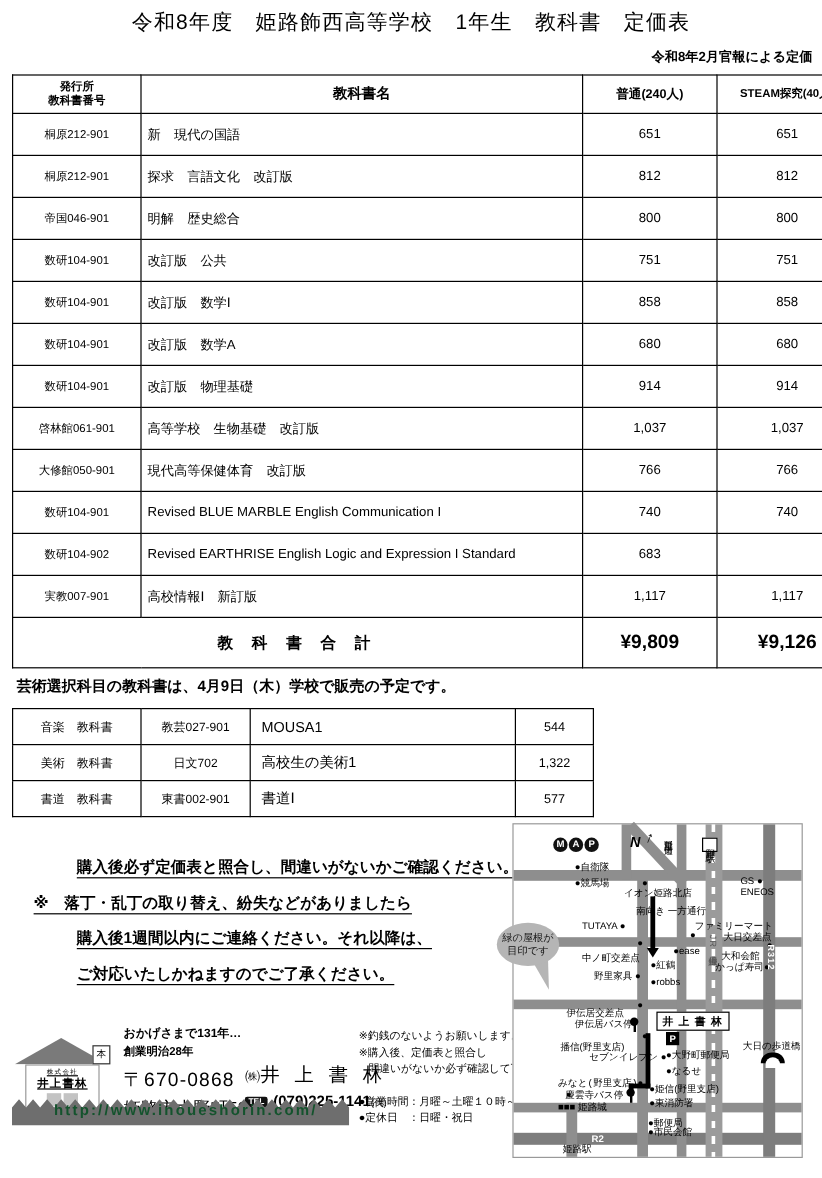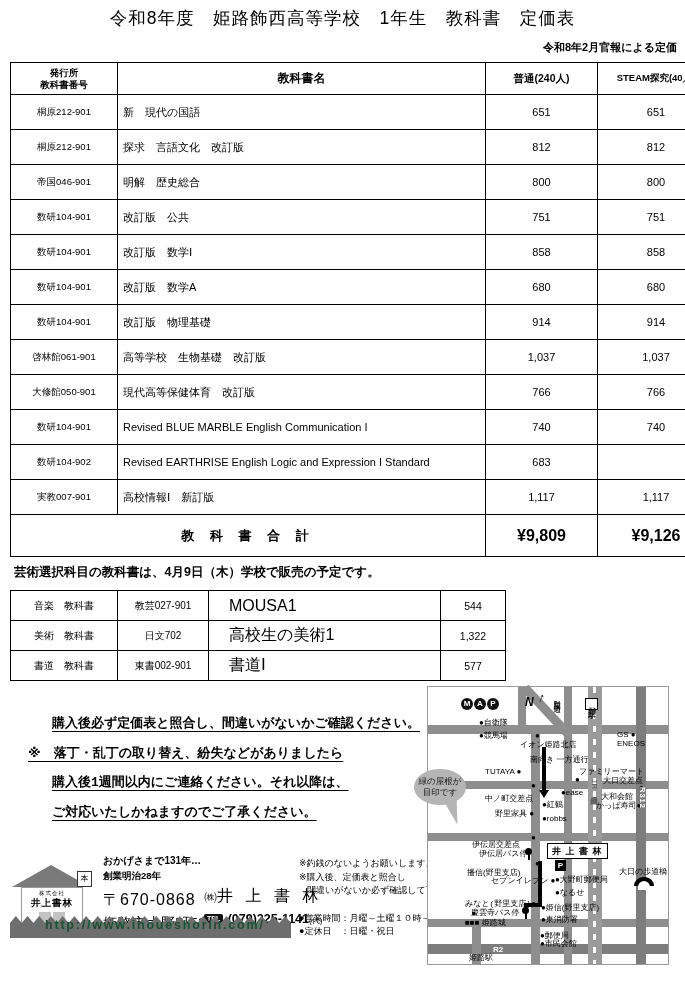--- a/index.html
+++ b/index.html
@@ -25,35 +25,35 @@
   .c-name{font-size:11px;text-align:left;padding-left:5px;}
   .c-price{font-size:11px;text-align:center;}
   .t-label{font-size:13px;font-weight:bold;text-align:center;letter-spacing:6px;margin-top:35px;}
   .t-price{font-size:16px;font-weight:bold;text-align:center;}
   
   .art-heading{position:absolute;left:14px;top:564px;font-size:12.5px;font-weight:bold;}
   .art-table{position:absolute;left:10px;top:590px;width:443px;}
   .art-table tr{height:30px;}
   .a-subj{width:98px;font-size:10px;text-align:center;}
   .a-code{width:82px;font-size:10px;text-align:center;}
-  .a-name{width:207px;font-size:16px;text-align:left;padding-left:20px;}
+  .a-name{width:207px;font-size:12px;text-align:left;padding-left:9px;}
   .a-price{width:56px;font-size:10.5px;text-align:center;}
   
   .notes{position:absolute;left:28px;top:714px;}
   .note-line{font-size:13px;font-weight:bold;margin-bottom:11.5px;
              text-decoration:underline;text-underline-offset:4px;white-space:nowrap;}
-  .note-indent{margin-left:24px;font-family:Liberation Mono, monospace;}
+  .note-indent{margin-left:36px;}
   
   .footer{position:absolute;left:0;top:845px;width:460px;height:137px;}
   .roof{position:absolute;left:12px;top:20px;width:78px;height:22px;background:#7a7a7a;
         clip-path:polygon(50% 0,100% 100%,0 100%);z-index:1;}
   .sign{position:absolute;left:77px;top:26px;width:13px;height:14px;background:#fff;
         border:1px solid #333;font-size:8px;text-align:center;line-height:14px;z-index:2;}
   .hbody{position:absolute;left:21px;top:42px;width:60px;height:36px;background:#fff;
-         border:1px solid #999;text-align:center;z-index:1;}
+         border:1px solid #999;text-align:center;z-index:1;text-decoration:underline;}
   .co-small{font-size:5.5px;letter-spacing:1px;margin-top:2px;}
   .co-name{font-size:9.5px;font-weight:bold;letter-spacing:1px;}
   .win{display:inline-block;width:12px;height:11px;background:#c3c3c3;margin:1px;}
   .band{position:absolute;left:10px;top:66px;z-index:3;}
   .url{position:absolute;left:45px;top:73px;z-index:4;color:#14532d;font-weight:bold;
        font-size:12.5px;letter-spacing:1.8px;}
   .addr-block{position:absolute;left:103px;top:9px;}
   .years{font-size:10px;font-weight:bold;}
   .founded{font-size:9.5px;font-weight:bold;margin-top:2px;}
   .postal{font-size:16px;margin-top:7px;letter-spacing:1px;}

